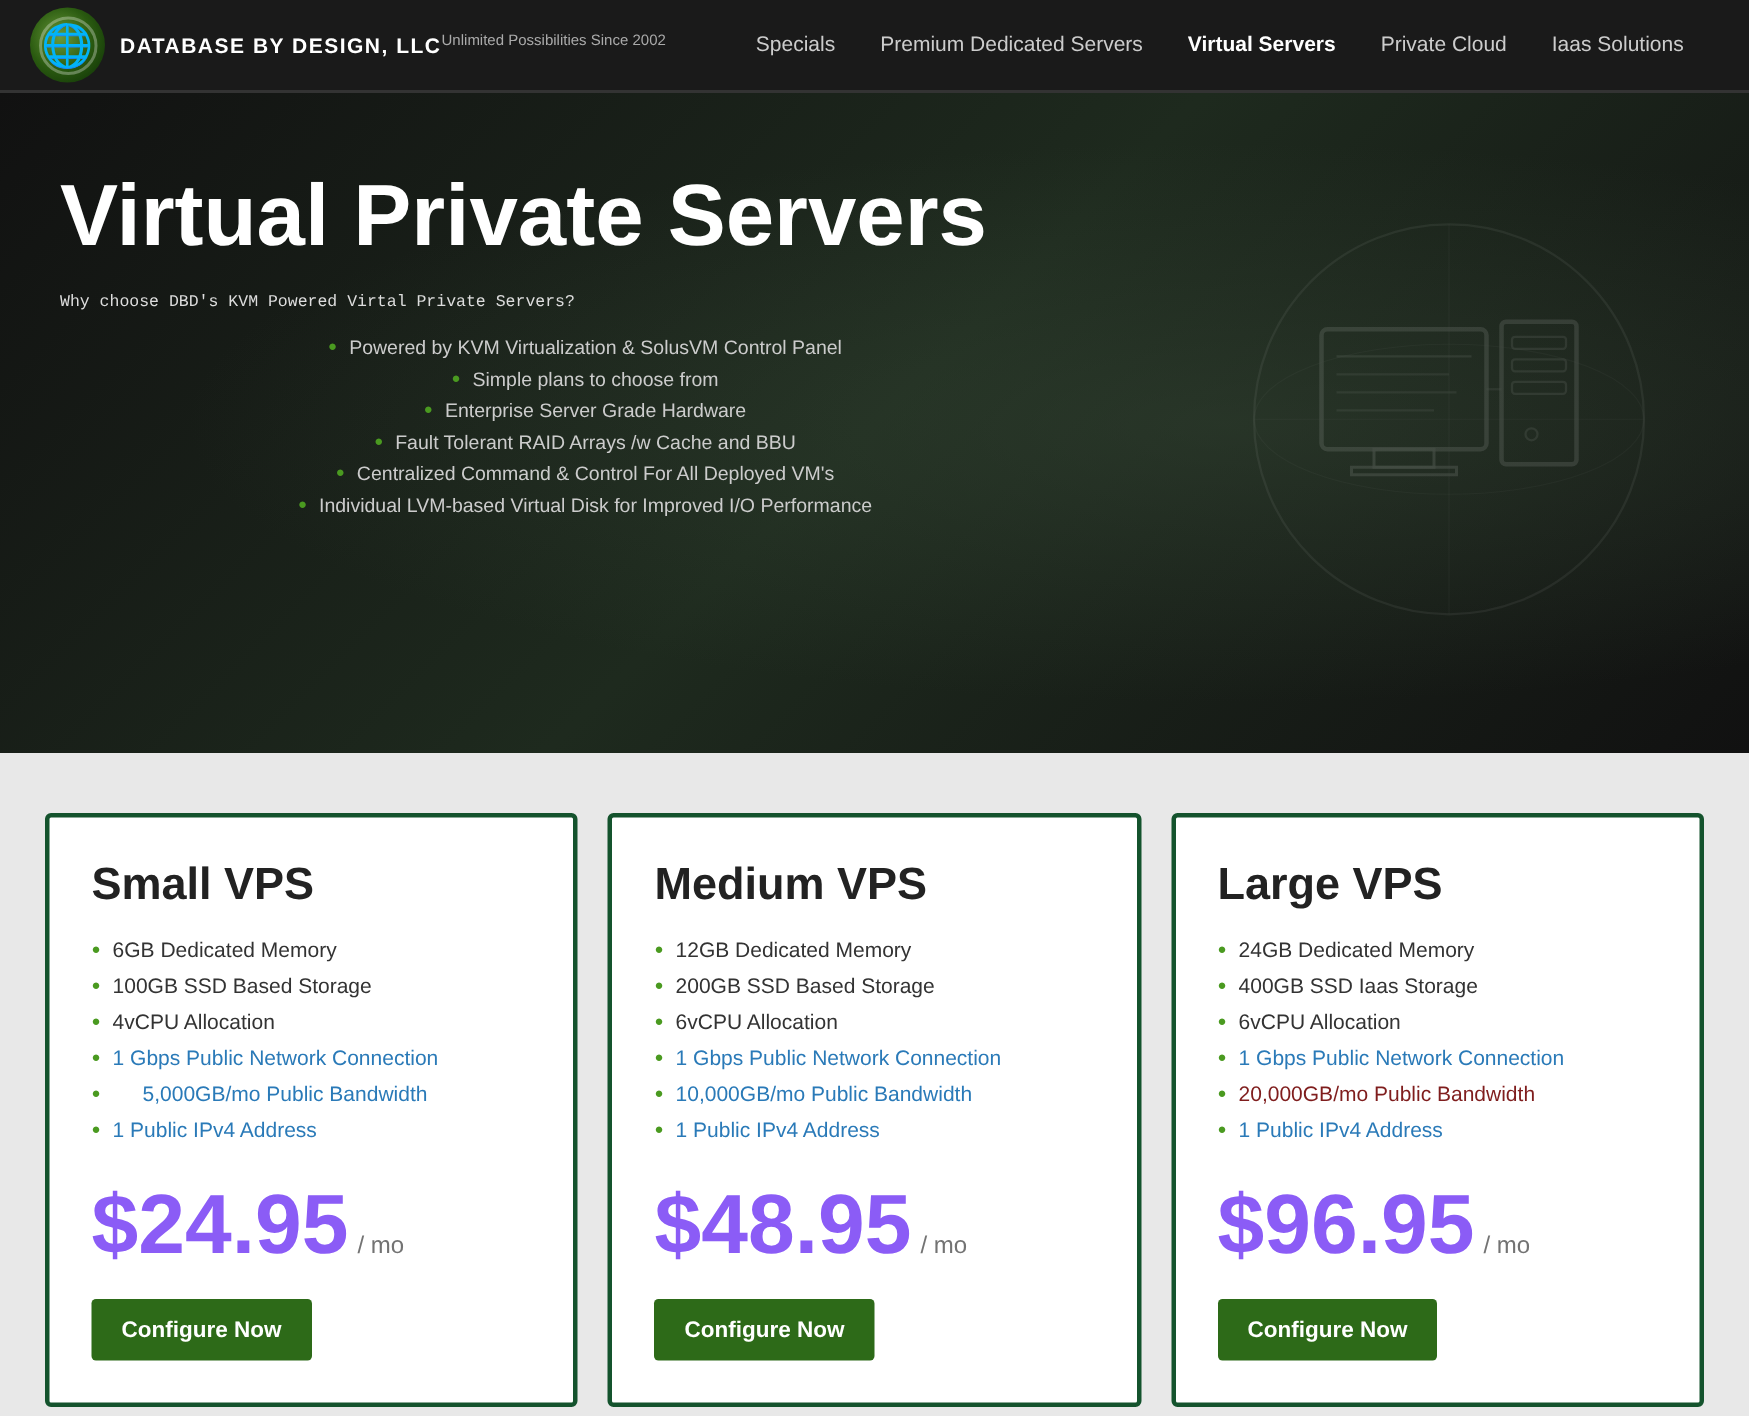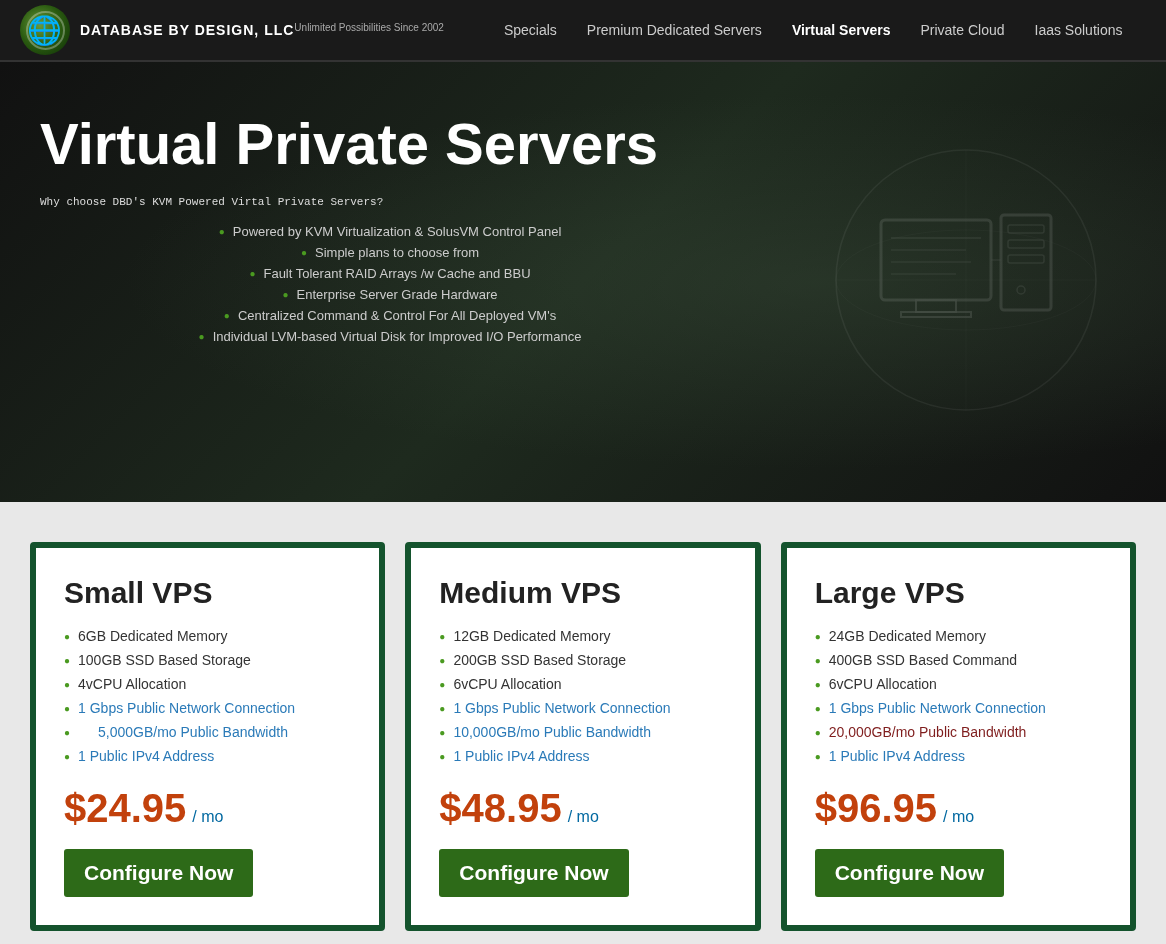--- a/index.html
+++ b/index.html
@@ -145,21 +145,21 @@
       background: #e8e8e8;
       padding: 40px 30px 40px 30px;
       display: flex;
       gap: 20px;
       justify-content: center;
     }
 
     
     .pricing-card {
       background: #fff;
-      border: 6px solid #14532d;
+      border: 3px solid #14532d;
       border-radius: 4px;
       padding: 28px 28px 28px 28px;
       flex: 1;
       max-width: 360px;
       display: flex;
       flex-direction: column;
     }
     .card-title {
       font-size: 30px;
       font-weight: bold;
@@ -190,34 +190,34 @@
       color: #2a7ab8;
       text-decoration: none;
     }
     .card-price-row {
       display: flex;
       align-items: baseline;
       gap: 6px;
       margin-bottom: 18px;
     }
     .card-price {
-      font-size: 40px;
-      font-weight: bold;
-      color: #c2410c;
+      font-size: 56px;
+      font-weight: bold;
+      color: #8b5cf6;
     }
     .card-price-period {
       font-size: 16px;
-      color: #0369a1;
+      color: #737373;
     }
     .btn-configure {
       background: #2d6a18;
       color: #fff;
       border: none;
       padding: 12px 20px;
-      font-size: 21px;
+      font-size: 15px;
       font-weight: bold;
       cursor: pointer;
       border-radius: 3px;
       width: fit-content;
       text-align: center;
     }
   </style>
 </head>
 <body>
 
@@ -272,24 +272,24 @@
     <h1 class="hero-title">Virtual Private Servers</h1>
     <p class="hero-subtitle">Why choose DBD's KVM Powered Virtal Private Servers?</p>
     <ul class="hero-features">
       <li>
           <span>Powered by KVM Virtualization &amp; SolusVM Control Panel</span>
         </li>
       <li>
           <span>Simple plans to choose from</span>
         </li>
       <li>
+          <span>Enterprise Server Grade Hardware</span>
+        </li>
+      <li>
           <span>Fault Tolerant RAID Arrays /w Cache and BBU</span>
-        </li>
-      <li>
-          <span>Enterprise Server Grade Hardware</span>
         </li>
       <li>
           <span>Centralized Command &amp; Control For All Deployed VM's</span>
         </li>
       <li>
           <span>Individual LVM-based Virtual Disk for Improved I/O Performance</span>
         </li>
     </ul>
   </div>
 </section>
@@ -354,21 +354,21 @@
     <button class="btn-configure">Configure Now</button>
   </div>
 
   <div class="pricing-card">
     <h2 class="card-title">Large VPS</h2>
     <ul class="card-features">
       <li>
           <span style="color: rgb(51, 51, 51);">24GB Dedicated Memory</span>
         </li>
       <li>
-          <span style="color: rgb(51, 51, 51);">400GB SSD Based Command</span>
+          <span style="color: rgb(51, 51, 51);">400GB SSD Iaas Storage</span>
         </li>
       <li>
           <span style="color: rgb(51, 51, 51);">6vCPU Allocation</span>
         </li>
       <li>
           <span class="link" style="color: rgb(42, 122, 184);">1 Gbps Public Network Connection</span>
         </li>
       <li>
           <span class="link" style="color: #7f1d1d;">20,000GB/mo Public Bandwidth</span>
         </li>

